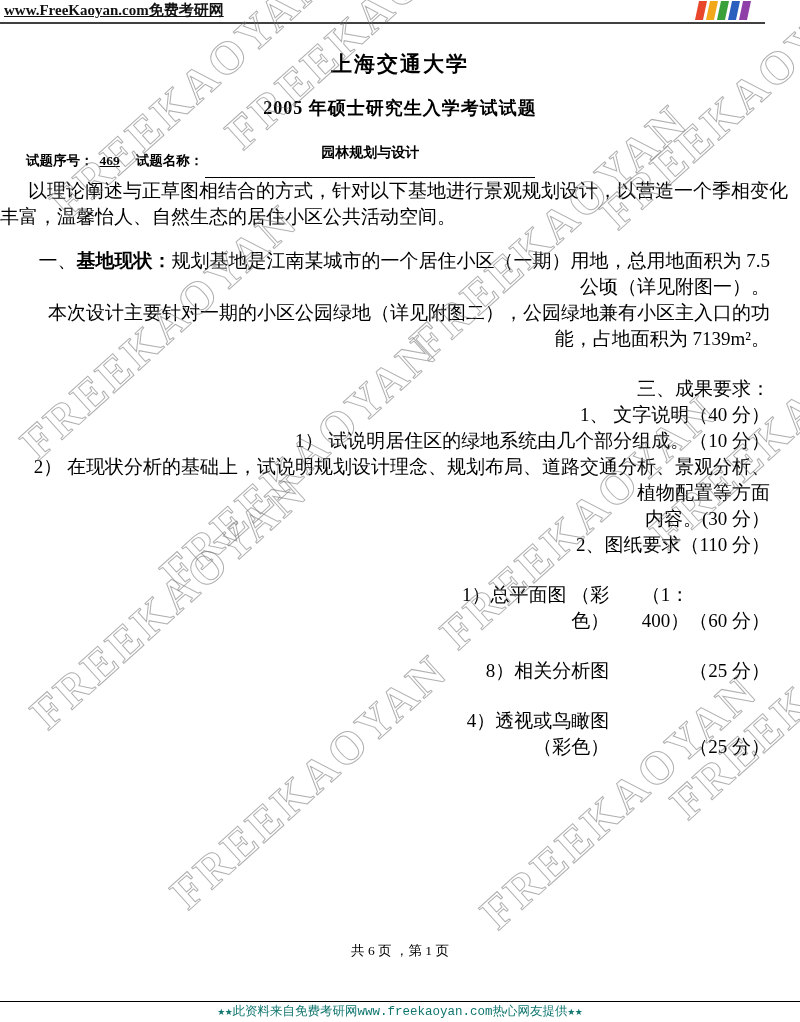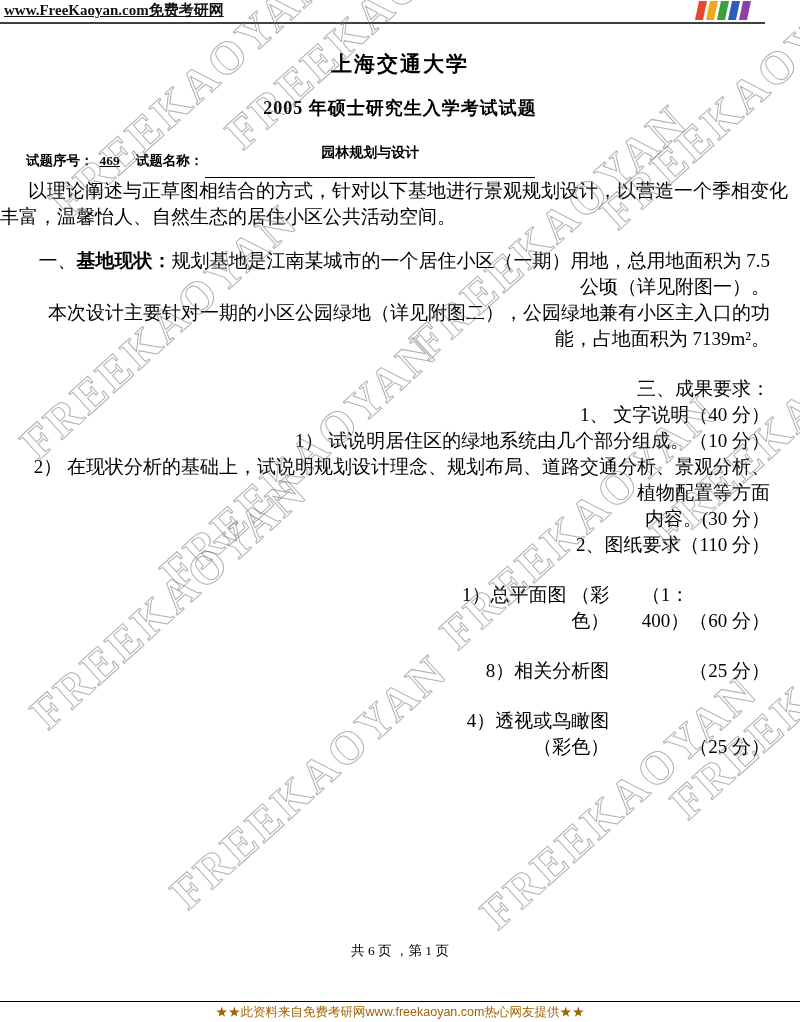--- a/index.html
+++ b/index.html
@@ -153,26 +153,26 @@
 
   
   .bottom-strip {
     position: absolute;
     left: 0;
     bottom: 0;
     width: 800px;
     height: 20px;
     border-top: 1px solid #000;
     background: #fff;
-    font-family: Liberation Sans, sans-serif;
+    font-family: Liberation Mono, monospace;
     font-size: 12.5px;
     text-align: center;
     line-height: 20px;
     white-space: nowrap;
-    color: #a16207;
+    color: #0f766e;
   }
 
   
   .wm-layer {
     position: absolute;
     top: 0; left: 0;
     width: 800px;
     height: 1022px;
     pointer-events: none;
     overflow: hidden;

